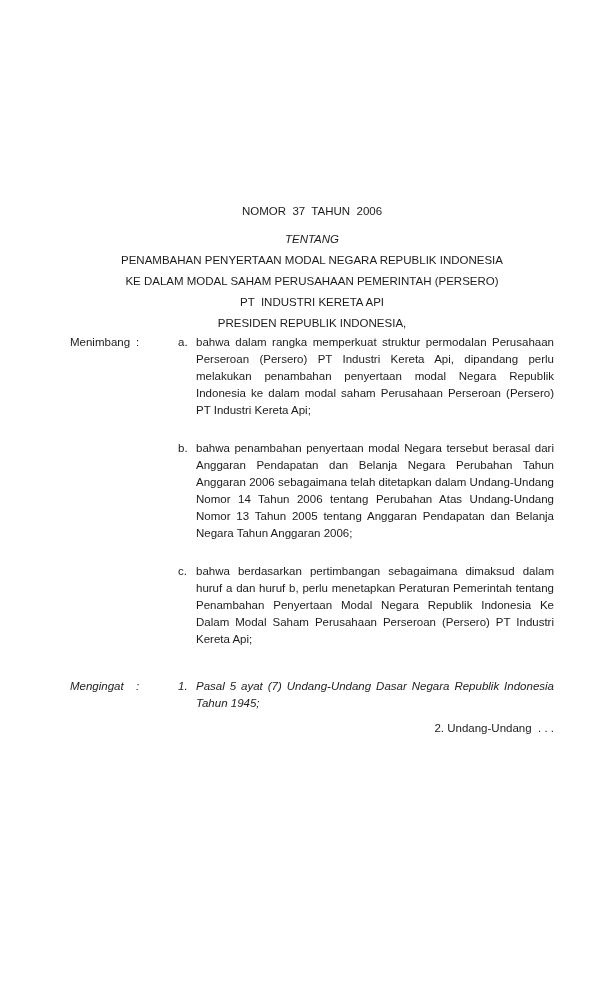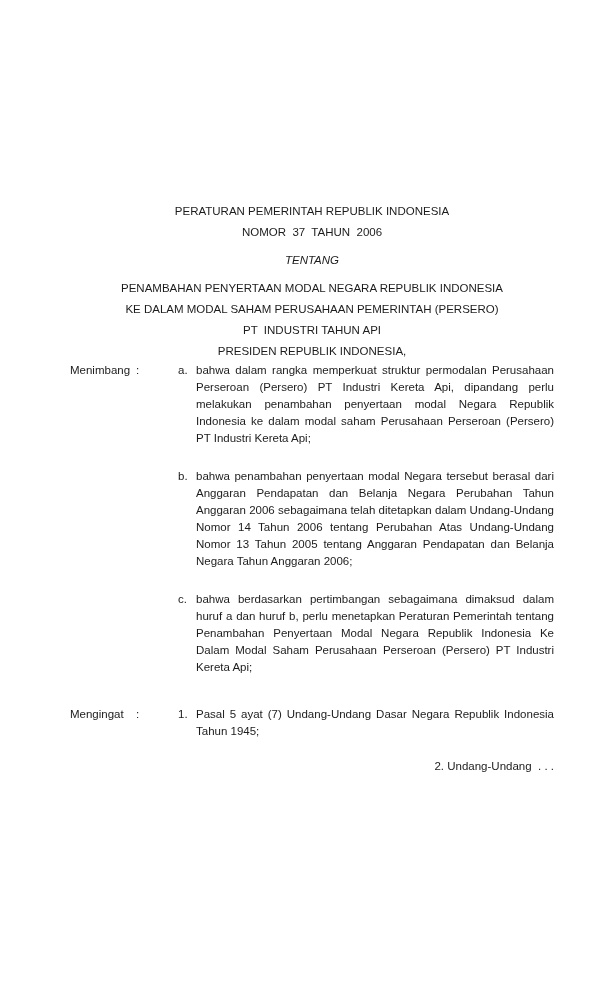--- a/index.html
+++ b/index.html
@@ -12,55 +12,54 @@
     background: #ffffff;
     font-family: "Liberation Sans", "DejaVu Sans", sans-serif;
     font-size: 11.5px;
     color: #1c1c1c;
     padding: 201px 58px 0 70px;
     overflow: hidden;
   }
   .title-block { text-align: center; }
   .t-line { line-height: 21px; white-space: pre; }
   .g-tentang { margin-top: 7px; font-style: italic; }
-  .g-subject { margin-top: 7px; }
+  .g-subject { margin-top: 0; }
   .g-invocation { margin-top: 22px; }
   .g-issuer { }
 
   .section-row { display: flex; align-items: flex-start; }
   .row-menimbang { }
-  .row-mengingat { margin-top: 30px; }
+  .row-mengingat { margin-top: 30px; font-style: italic; }
   .label-col { width: 66px; flex: none; line-height: 17px; }
   .colon-col { width: 42px; flex: none; line-height: 17px; }
   .items-col { flex: 1; min-width: 0; }
 
   .item { display: flex; align-items: flex-start; }
   .item + .item { margin-top: 21px; }
   .marker-col { width: 18px; flex: none; line-height: 17px; }
   .item-text { flex: 1; min-width: 0; text-align: justify; line-height: 17px; }
 
   .continuation {
-    margin-top: 18px;
+    margin-top: 8px;
     text-align: right;
     line-height: 17px;
     white-space: pre;
   }
 </style>
 </head>
 <body>
 
 <div class="page">
 
   <div class="title-block">
-    <div class="t-line">PERATURAN PEMERINTAH REPUBLIK INDONESIA</div>
     <div class="t-line">NOMOR  37  TAHUN  2006</div>
     <div class="t-line g-tentang">TENTANG</div>
     <div class="t-line g-subject">PENAMBAHAN PENYERTAAN MODAL NEGARA REPUBLIK INDONESIA</div>
     <div class="t-line">KE DALAM MODAL SAHAM PERUSAHAAN PEMERINTAH (PERSERO)</div>
-    <div class="t-line">PT  INDUSTRI TAHUN API</div>
+    <div class="t-line">PT  INDUSTRI KERETA API</div>
     <div class="t-line g-issuer">PRESIDEN REPUBLIK INDONESIA,</div>
   </div>
 
   <div class="section-row row-menimbang">
     <div class="label-col">Menimbang</div>
     <div class="colon-col">:</div>
     <div class="items-col">
       <div class="item">
         <div class="marker-col">a.</div>
         <div class="item-text">bahwa dalam rangka memperkuat struktur permodalan Perusahaan Perseroan (Persero) PT Industri Kereta Api, dipandang perlu melakukan penambahan penyertaan modal Negara Republik Indonesia ke dalam modal saham Perusahaan Perseroan (Persero) PT Industri Kereta Api;</div>

